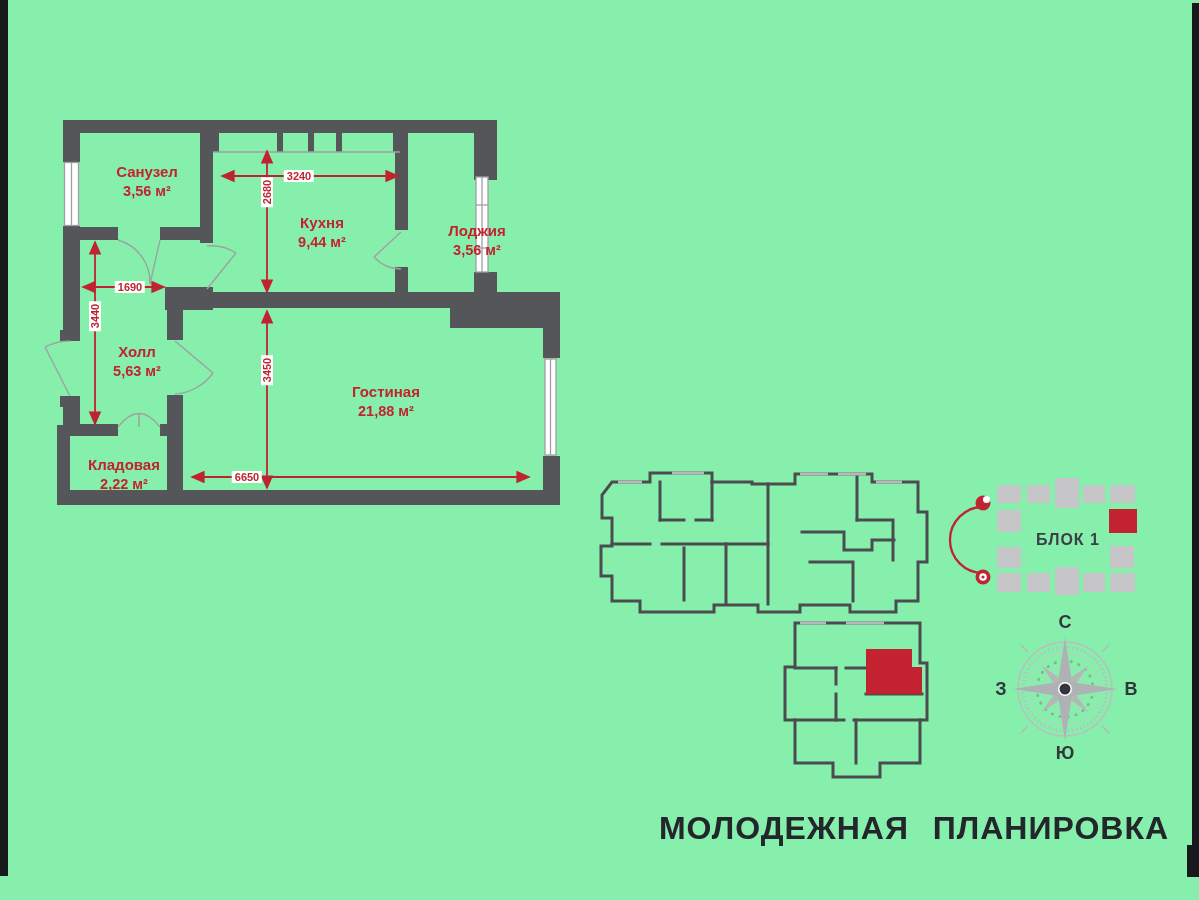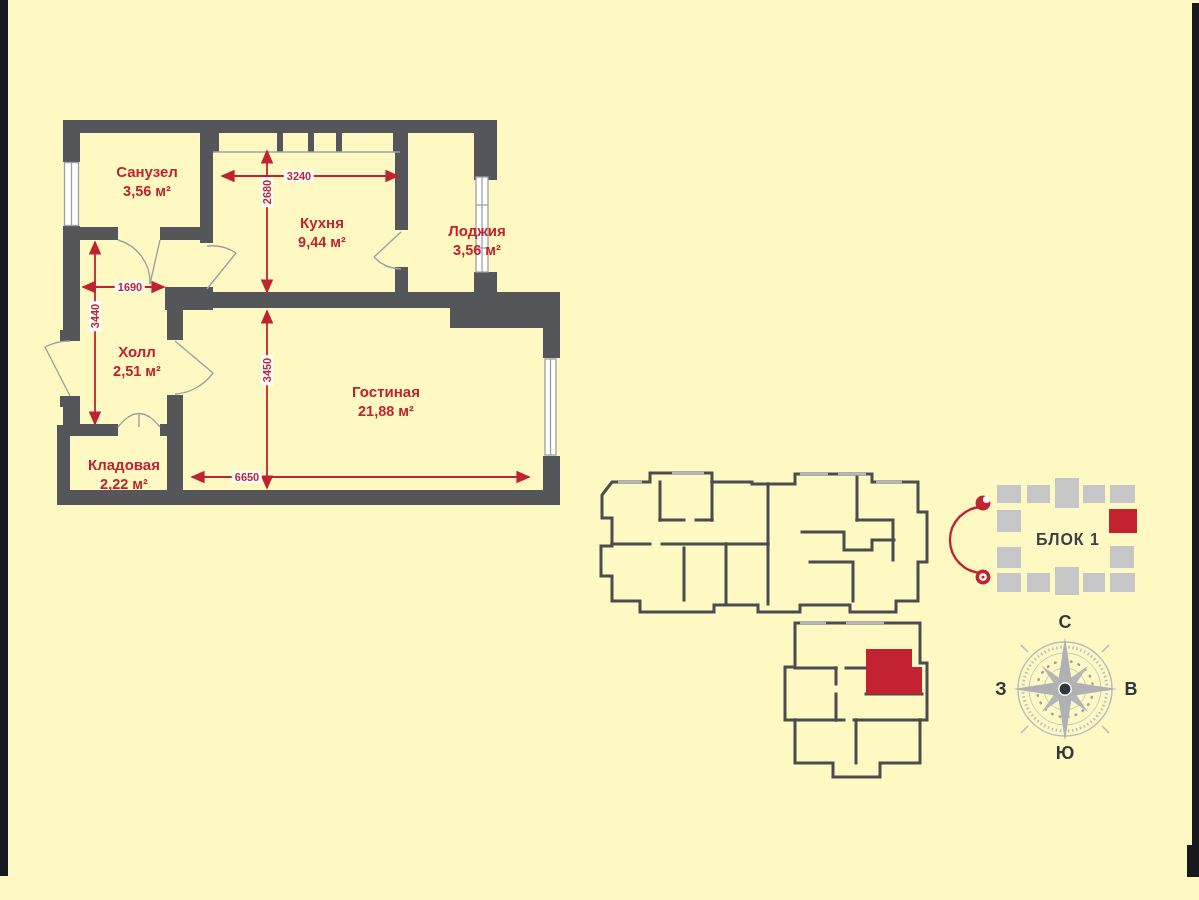--- a/index.html
+++ b/index.html
@@ -1,17 +1,17 @@
 <!DOCTYPE html>
 <html><head>
 <meta charset="utf-8">
 <style>
   html,body{margin:0;padding:0;background:#e9e9e9;}
   .page{
-    position:relative;width:1199px;height:900px;background:#fef9c3;
+    position:relative;width:1199px;height:900px;background:#86efac;
     font-family:"Liberation Sans", sans-serif;overflow:hidden;
   }
   svg{position:absolute;left:0;top:0;}
   .lbl{position:absolute;transform:translate(-50%,-50%);text-align:center;white-space:nowrap;}
   .room{color:#c0242f;font-weight:bold;line-height:1.25;}
   .room .rname{font-size:15px;display:block;}
   .room .rarea{font-size:14.5px;display:block;}
   .dim{color:#c0242f;font-size:11px;font-weight:bold;background:#ffffff;padding:0 3px;}
   .dim.vert{transform:translate(-50%,-50%) rotate(-90deg);}
   .block-label{color:#3b3f46;font-size:16px;font-weight:bold;letter-spacing:1px;}
@@ -218,21 +218,21 @@
   <div class="lbl room" style="left:322px;top:232px;">
     <span class="rname">Кухня</span>
     <span class="rarea">9,44 м²</span>
   </div>
   <div class="lbl room" style="left:438px;top:240px;margin-left:39px;">
     <span class="rname">Лоджия</span>
     <span class="rarea">3,56 м²</span>
   </div>
   <div class="lbl room" style="left:137px;top:361px;">
     <span class="rname">Холл</span>
-    <span class="rarea">2,51 м²</span>
+    <span class="rarea">5,63 м²</span>
   </div>
   <div class="lbl room" style="left:386px;top:401px;">
     <span class="rname">Гостиная</span>
     <span class="rarea">21,88 м²</span>
   </div>
   <div class="lbl room" style="left:124px;top:466px;margin-top:8px;">
     <span class="rname">Кладовая</span>
     <span class="rarea">2,22 м²</span>
   </div>
 
@@ -243,13 +243,14 @@
   <div class="lbl dim vert" style="left:267px;top:370px;">3450</div>
   <div class="lbl dim" style="left:247px;top:477px;">6650</div>
 
   <div class="lbl block-label" style="left:1068px;top:540px;">БЛОК 1</div>
 
   <div class="lbl compass-letter" style="left:1065px;top:622px;">С</div>
   <div class="lbl compass-letter" style="left:1065px;top:753px;">Ю</div>
   <div class="lbl compass-letter" style="left:1001px;top:689px;">З</div>
   <div class="lbl compass-letter" style="left:1131px;top:689px;">В</div>
 
+  <div class="title">МОЛОДЕЖНАЯ ПЛАНИРОВКА</div>
 </div>
 
 </body></html>

